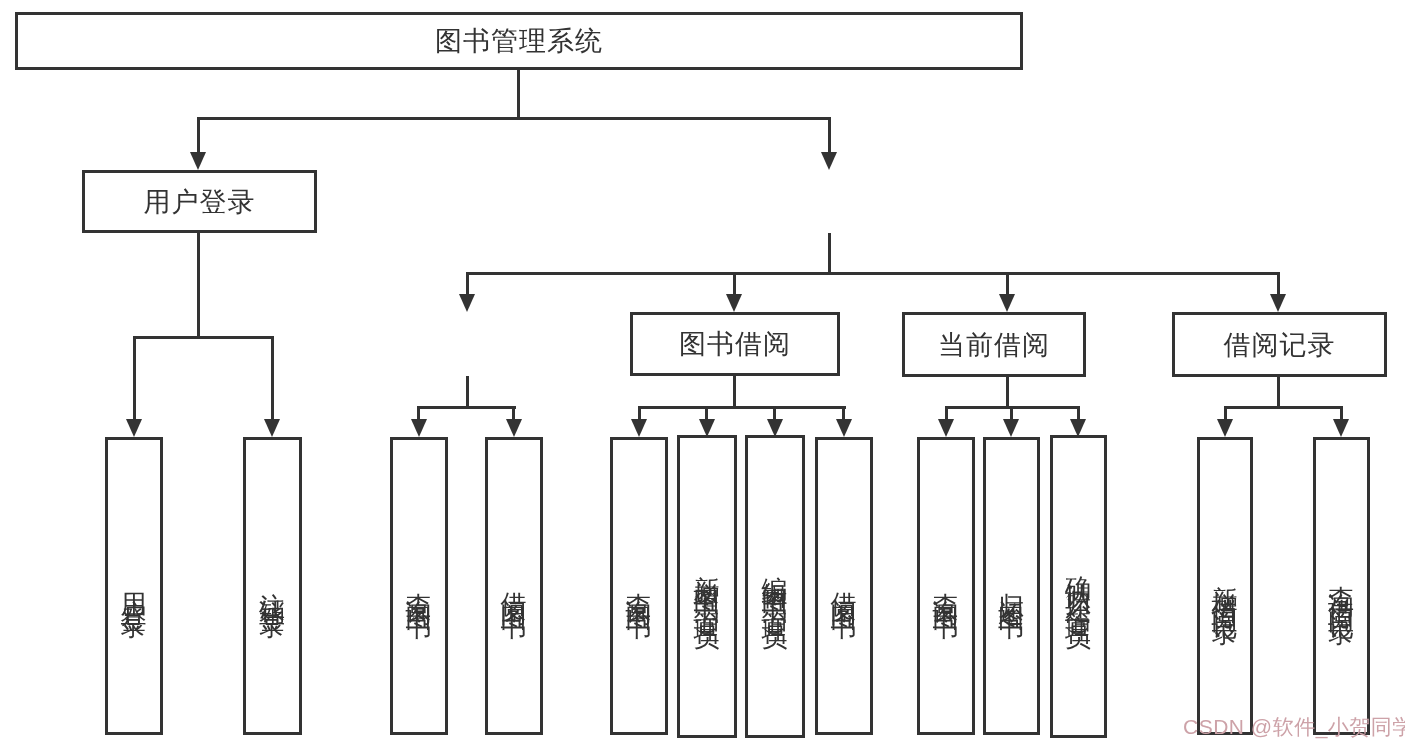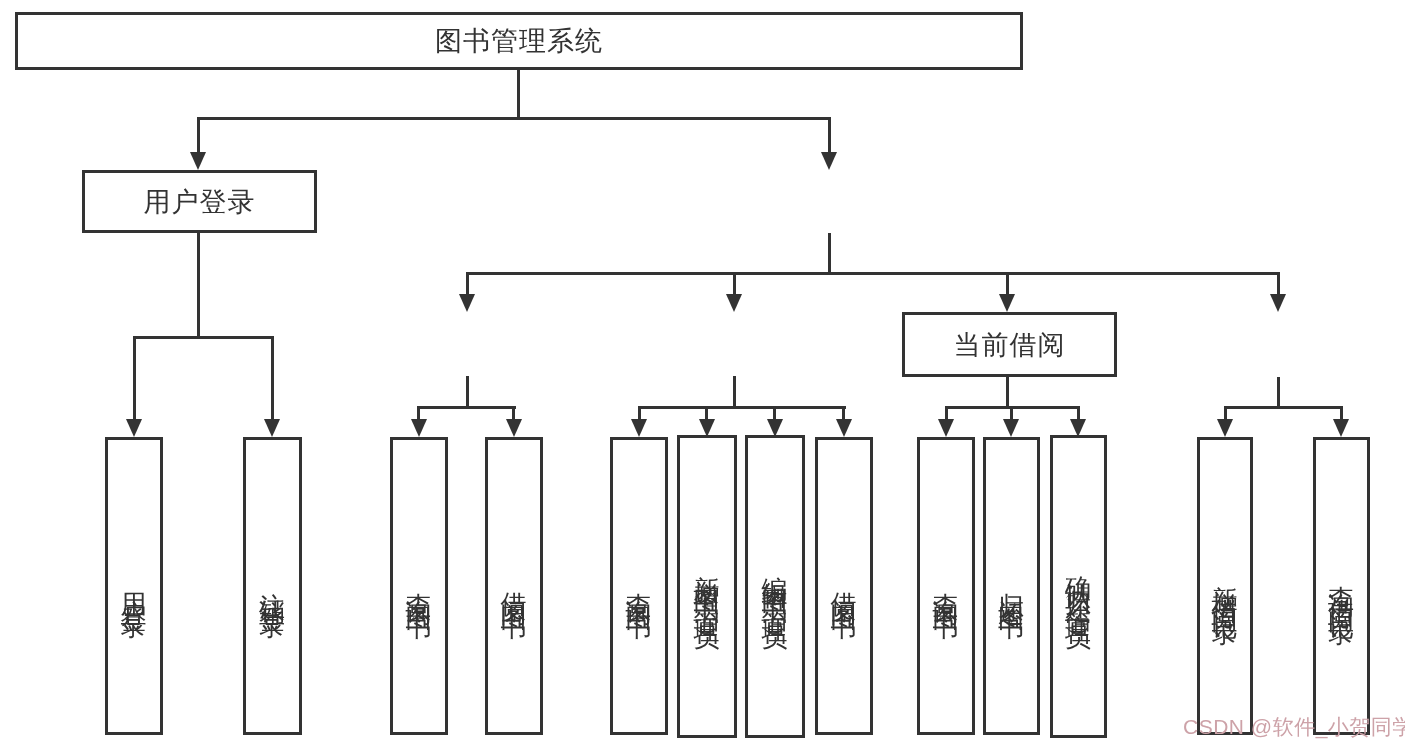--- a/index.html
+++ b/index.html
@@ -61,21 +61,23 @@
   <div class="hl" style="left:466px; top:272px; width:814px;"></div>
   <div class="vl" style="left:466px; top:272px; height:24px;"></div>
   <div class="ah" style="left:459px; top:294px;"></div>
   <div class="vl" style="left:733px; top:272px; height:24px;"></div>
   <div class="ah" style="left:726px; top:294px;"></div>
   <div class="vl" style="left:1006px; top:272px; height:24px;"></div>
   <div class="ah" style="left:999px; top:294px;"></div>
   <div class="vl" style="left:1277px; top:272px; height:24px;"></div>
   <div class="ah" style="left:1270px; top:294px;"></div>
 
-  <div class="box" style="left:902px; top:312px; width:215px; height:65px;">当前借阅</div>
+  <div class="box" style="left:630px; top:312px; width:210px; height:64px;">图书借阅</div>
+  <div class="box" style="left:902px; top:312px; width:184px; height:65px;">当前借阅</div>
+  <div class="box" style="left:1172px; top:312px; width:215px; height:65px;">借阅记录</div>
 
   <div class="vl" style="left:466px; top:376px; height:33px;"></div>
   <div class="hl" style="left:417px; top:406px; width:99px;"></div>
   <div class="vl" style="left:417px; top:406px; height:16px;"></div>
   <div class="ah" style="left:411px; top:419px;"></div>
   <div class="vl" style="left:512px; top:406px; height:16px;"></div>
   <div class="ah" style="left:506px; top:419px;"></div>
 
   <div class="vl" style="left:733px; top:376px; height:33px;"></div>
   <div class="hl" style="left:638px; top:406px; width:208px;"></div>

